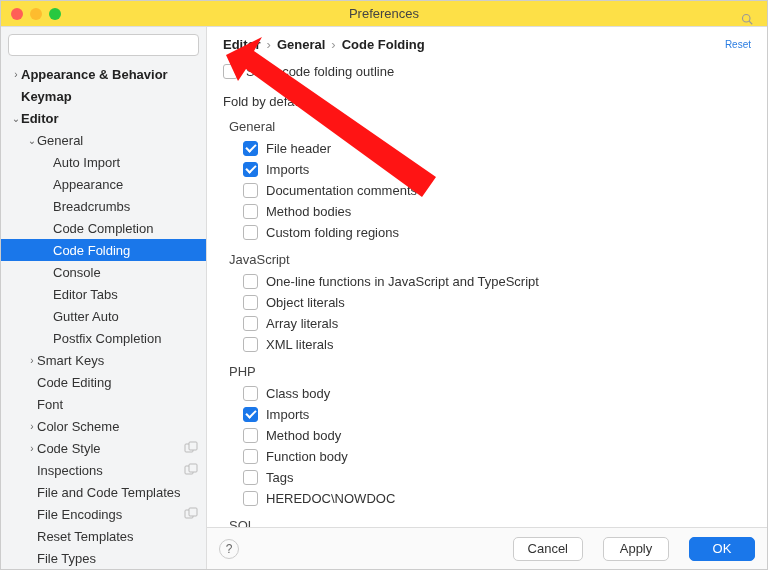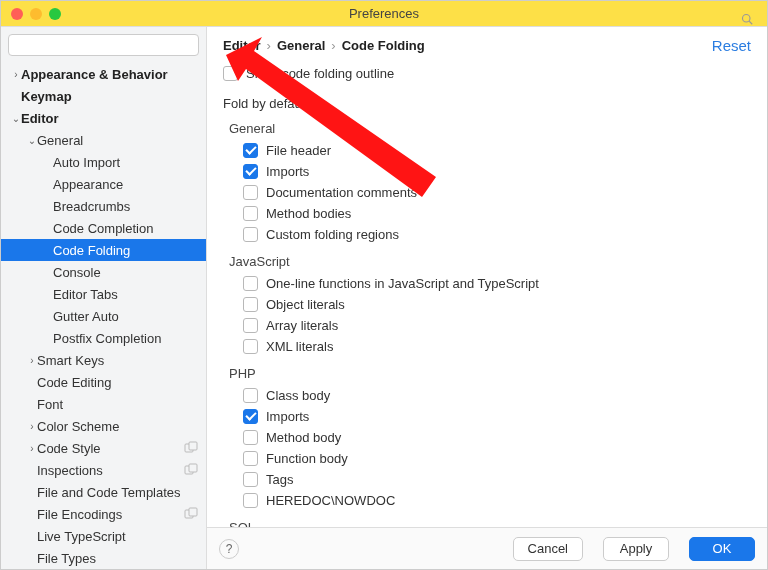--- a/index.html
+++ b/index.html
@@ -25,21 +25,21 @@
   .node.sel { background:#1a77ea; color:#fff; }
   .node.sel .lbl { color:#fff; }
   .tag { position:absolute; right:8px; width:14px; height:14px; color:#bbb; }
   .d1 { padding-left:10px; }
   .d2 { padding-left:26px; }
   .d3 { padding-left:42px; }
   .content { flex:1; display:flex; flex-direction:column; min-width:0; }
   .chead { display:flex; align-items:center; padding:10px 16px 8px 16px; }
   .crumbs { display:flex; gap:6px; font-weight:600; color:#222; font-size:13px; }
   .crumbs .sep { color:#999; font-weight:400; }
-  .reset { margin-left:auto; color:#2b7de1; font-size:15px; cursor:pointer;text-align:right; }
+  .reset { margin-left:auto; color:#2b7de1; font-size:10px; cursor:pointer;text-align:right; }
   .main { flex:1; overflow:auto; padding:0 16px 10px 16px; position:relative; }
   .row { display:flex; align-items:center; height:20px; margin:1px 0; }
   .cb { width:15px; height:15px; border:1px solid #b8b8b8; border-radius:3px; margin-right:8px; display:inline-flex; align-items:center; justify-content:center; background:#fff; flex-shrink:0; }
   .cb.chk { background:#1a77ea; border-color:#1a77ea; }
   .cb.chk::after { content:""; width:4px; height:8px; border:solid #fff; border-width:0 2px 2px 0; transform:rotate(45deg); margin-top:-2px; }
   .grouplbl { color:#444; margin:10px 0 4px 6px; }
   .indent { padding-left:20px; }
   .footer { height:42px; border-top:1px solid #ddd; display:flex; align-items:center; padding:0 12px; background:#fafafa; }
   .help { width:20px; height:20px; border:1px solid #ccc; border-radius:50%; display:flex; align-items:center; justify-content:center; color:#666; font-size:12px; }
   .btns { margin-left:auto; display:flex; gap:20px; }
@@ -164,21 +164,21 @@
           <div class="node d2">
             <span class="arr"></span>
             <span class="lbl">File Encodings</span>
             <span class="tag"><svg width="14" height="14" viewBox="0 0 14 14">
                 <rect x="1" y="3" width="8" height="8" rx="1" fill="none" stroke="#bbb"></rect>
                 <rect x="5" y="1" width="8" height="8" rx="1" fill="#f3f4f5" stroke="#bbb"></rect>
               </svg></span>
           </div>
           <div class="node d2">
             <span class="arr"></span>
-            <span class="lbl">Live TypeScript</span>
+            <span class="lbl">Reset Templates</span>
           </div>
           <div class="node d2">
             <span class="arr"></span>
             <span class="lbl">File Types</span>
           </div>
         </div>
     </div>
 
     <div class="content">
       <div class="chead">

